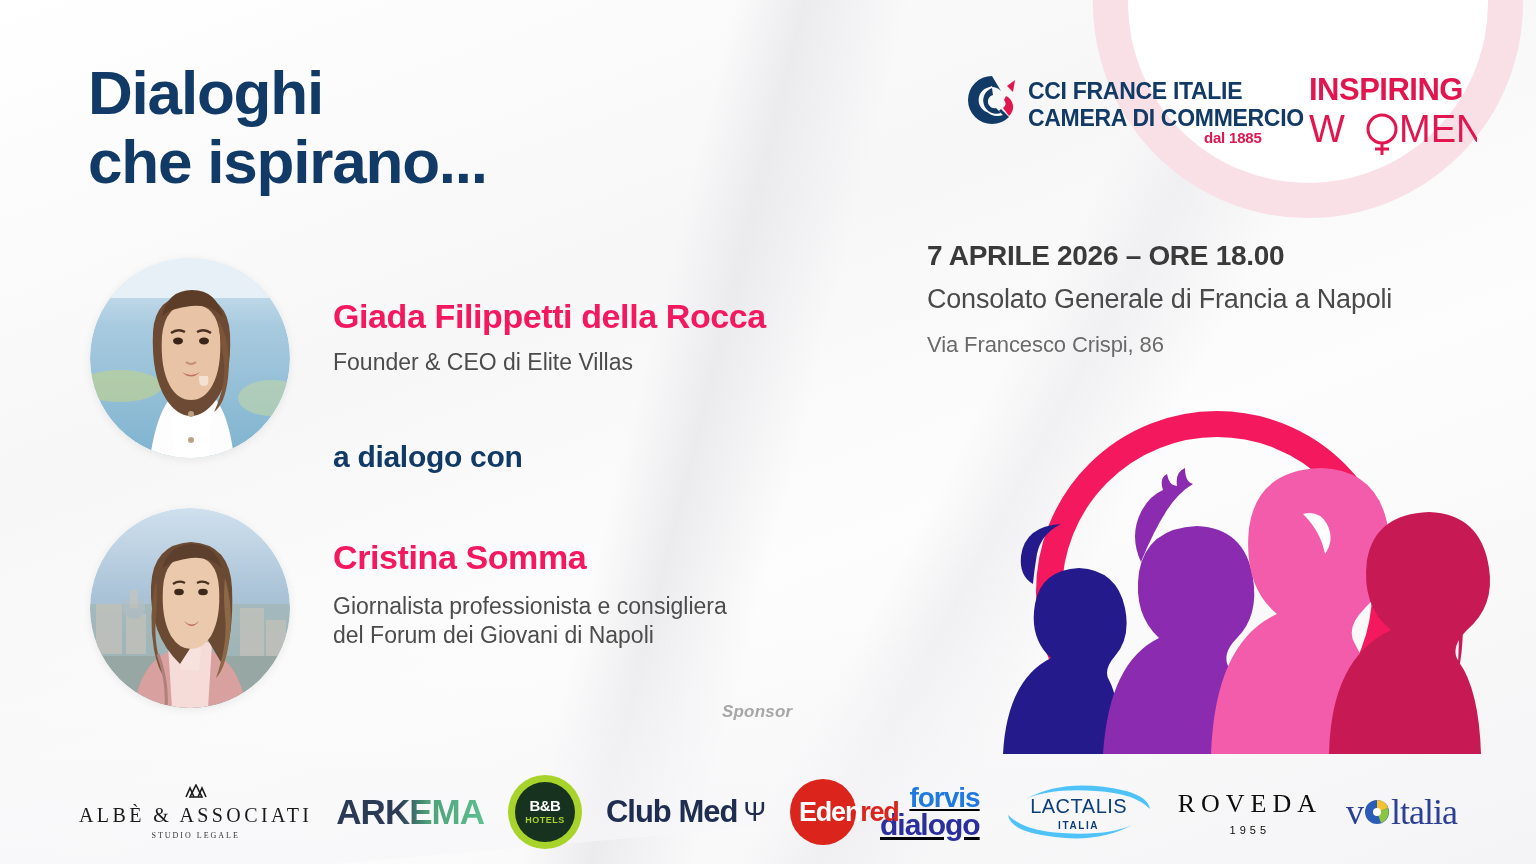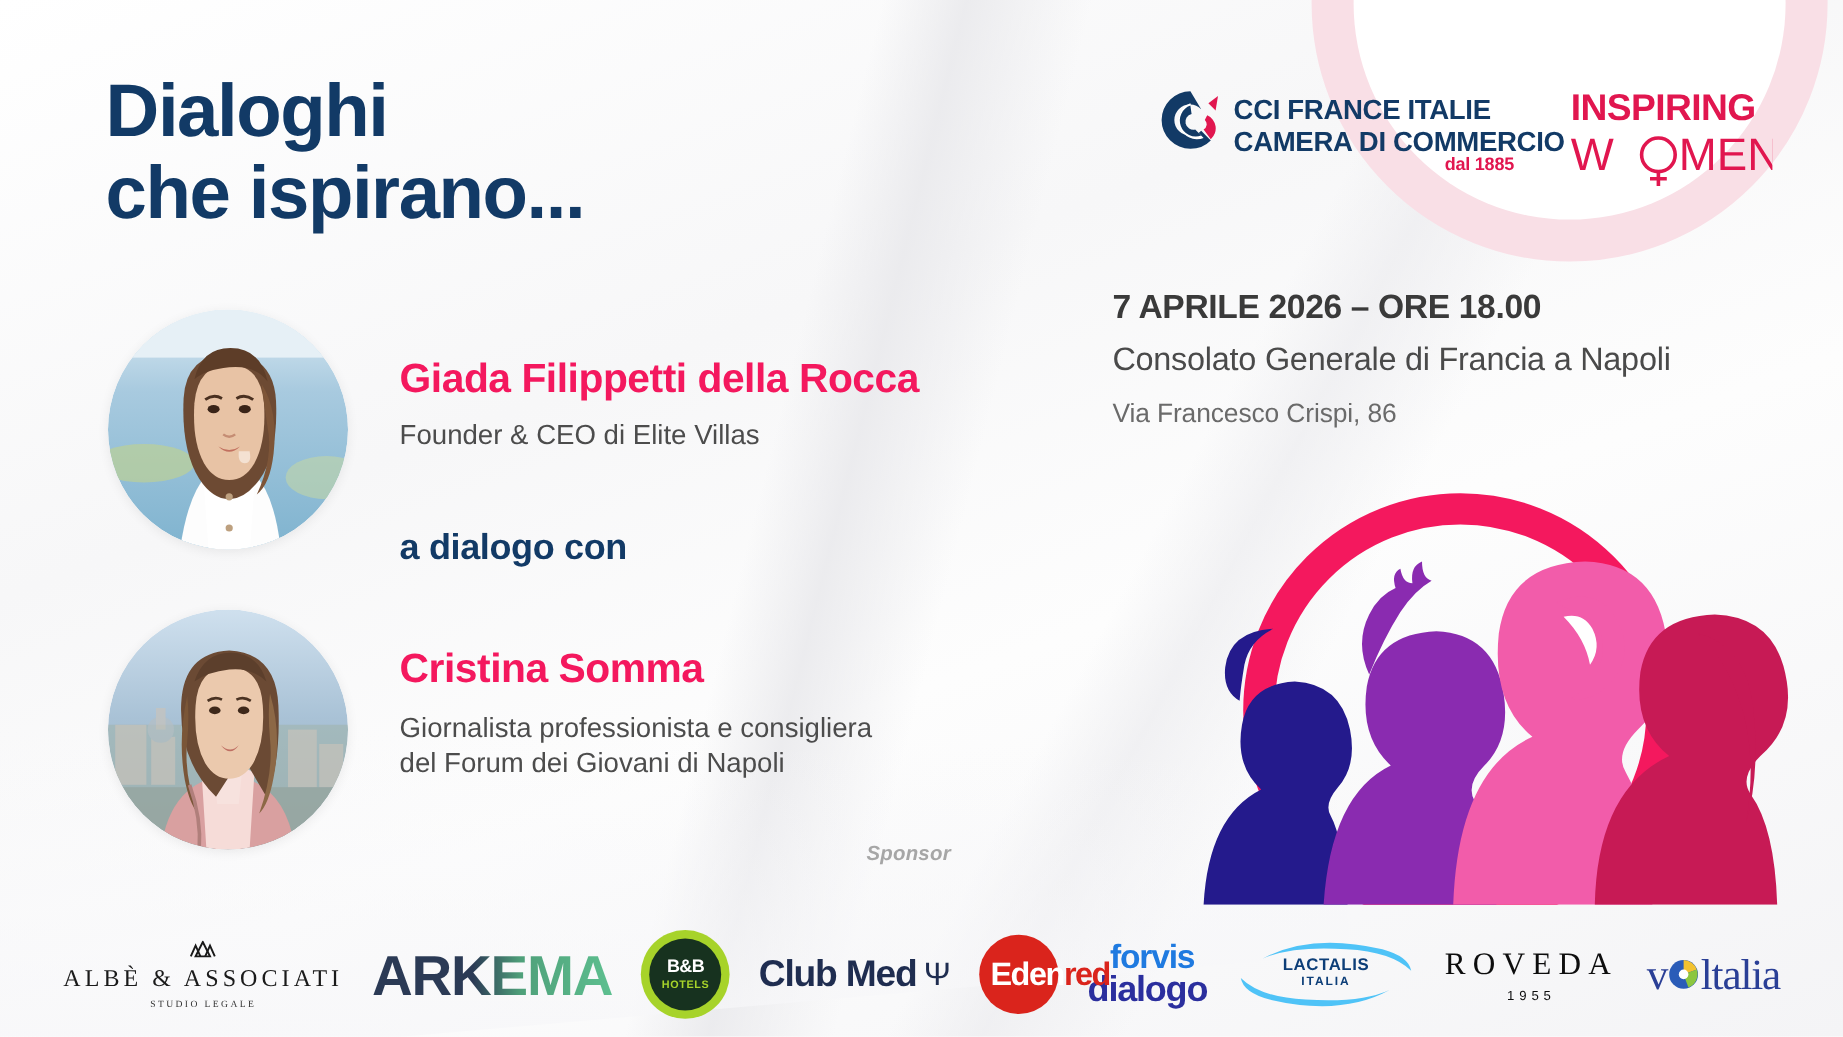--- a/index.html
+++ b/index.html
@@ -137,21 +137,21 @@
   }
   .sp-logo { display:flex; align-items:center; justify-content:center; height:80px; }
 
   
   .albe { text-align:center; color:#1a1a1a; }
   .albe .main { font-family:"Liberation Serif", serif; font-size:20px; letter-spacing:3.4px; }
   .albe .sub { font-family:"Liberation Serif", serif; font-size:8px; letter-spacing:2px; color:#333; margin-top:4px; }
 
   
   .arkema {
-    font-size:47px; font-weight:bold; letter-spacing:-1px;
+    font-size:35px; font-weight:bold; letter-spacing:-1px;
     background:linear-gradient(90deg,#2b3a55 0%,#2b3a55 42%,#4fa07a 62%,#5dbf8f 100%);
     -webkit-background-clip:text; background-clip:text; color:transparent;
     font-style:normal;
   }
 
   
   .bnb-wrap {
     width:74px; height:74px; border-radius:50%;
     background:#a7d32a;
     display:flex; align-items:center; justify-content:center;
@@ -176,34 +176,34 @@
     width:66px; height:66px; border-radius:50%; background:#da241c;
   }
   .ed-text {
     position:absolute; left:9px; top:50%; transform:translateY(-50%);
     font-size:27px; font-weight:bold; letter-spacing:-1.2px; white-space:nowrap;
   }
   .ed-text .w { color:#ffffff; }
   .ed-text .r { color:#da241c; }
 
   
-  .forvis { text-align:center; line-height:.92; }
+  .forvis { text-align:right; line-height:.92;text-decoration:underline; }
   .forvis .f { font-size:28px; font-weight:bold; color:#1f7ae0; letter-spacing:-1px; display:block; padding-left:8px;}
   .forvis .m { font-size:30px; font-weight:bold; color:#2b2f9e; letter-spacing:-1px; display:block; }
 
   
   .lactalis { position:relative; width:150px; height:66px; }
   .lac-swoosh {
     position:absolute; inset:0;
   }
   .lac-text {
     position:absolute; left:0; right:0; top:16px; text-align:center;
     color:#0d3e78;
   }
-  .lac-text .l1 { font-size:14px; font-weight:bold; letter-spacing:.5px; }
+  .lac-text .l1 { font-size:20px; font-weight:normal; letter-spacing:.5px; }
   .lac-text .l2 { font-size:10px; font-weight:bold; letter-spacing:1.6px; margin-top:2px; }
 
   
   .roveda { text-align:center; color:#0d0d0d; }
   .roveda .r1 { font-size:26px; letter-spacing:6px; font-family:"Liberation Serif", serif; }
   .roveda .r2 { font-size:11px; letter-spacing:4px; margin-top:5px; }
 
   
   .voltalia { display:flex; align-items:center; color:#2a3f96; font-family:"Liberation Serif", serif; }
   .voltalia .v1 { font-size:36px; letter-spacing:-1px; }

